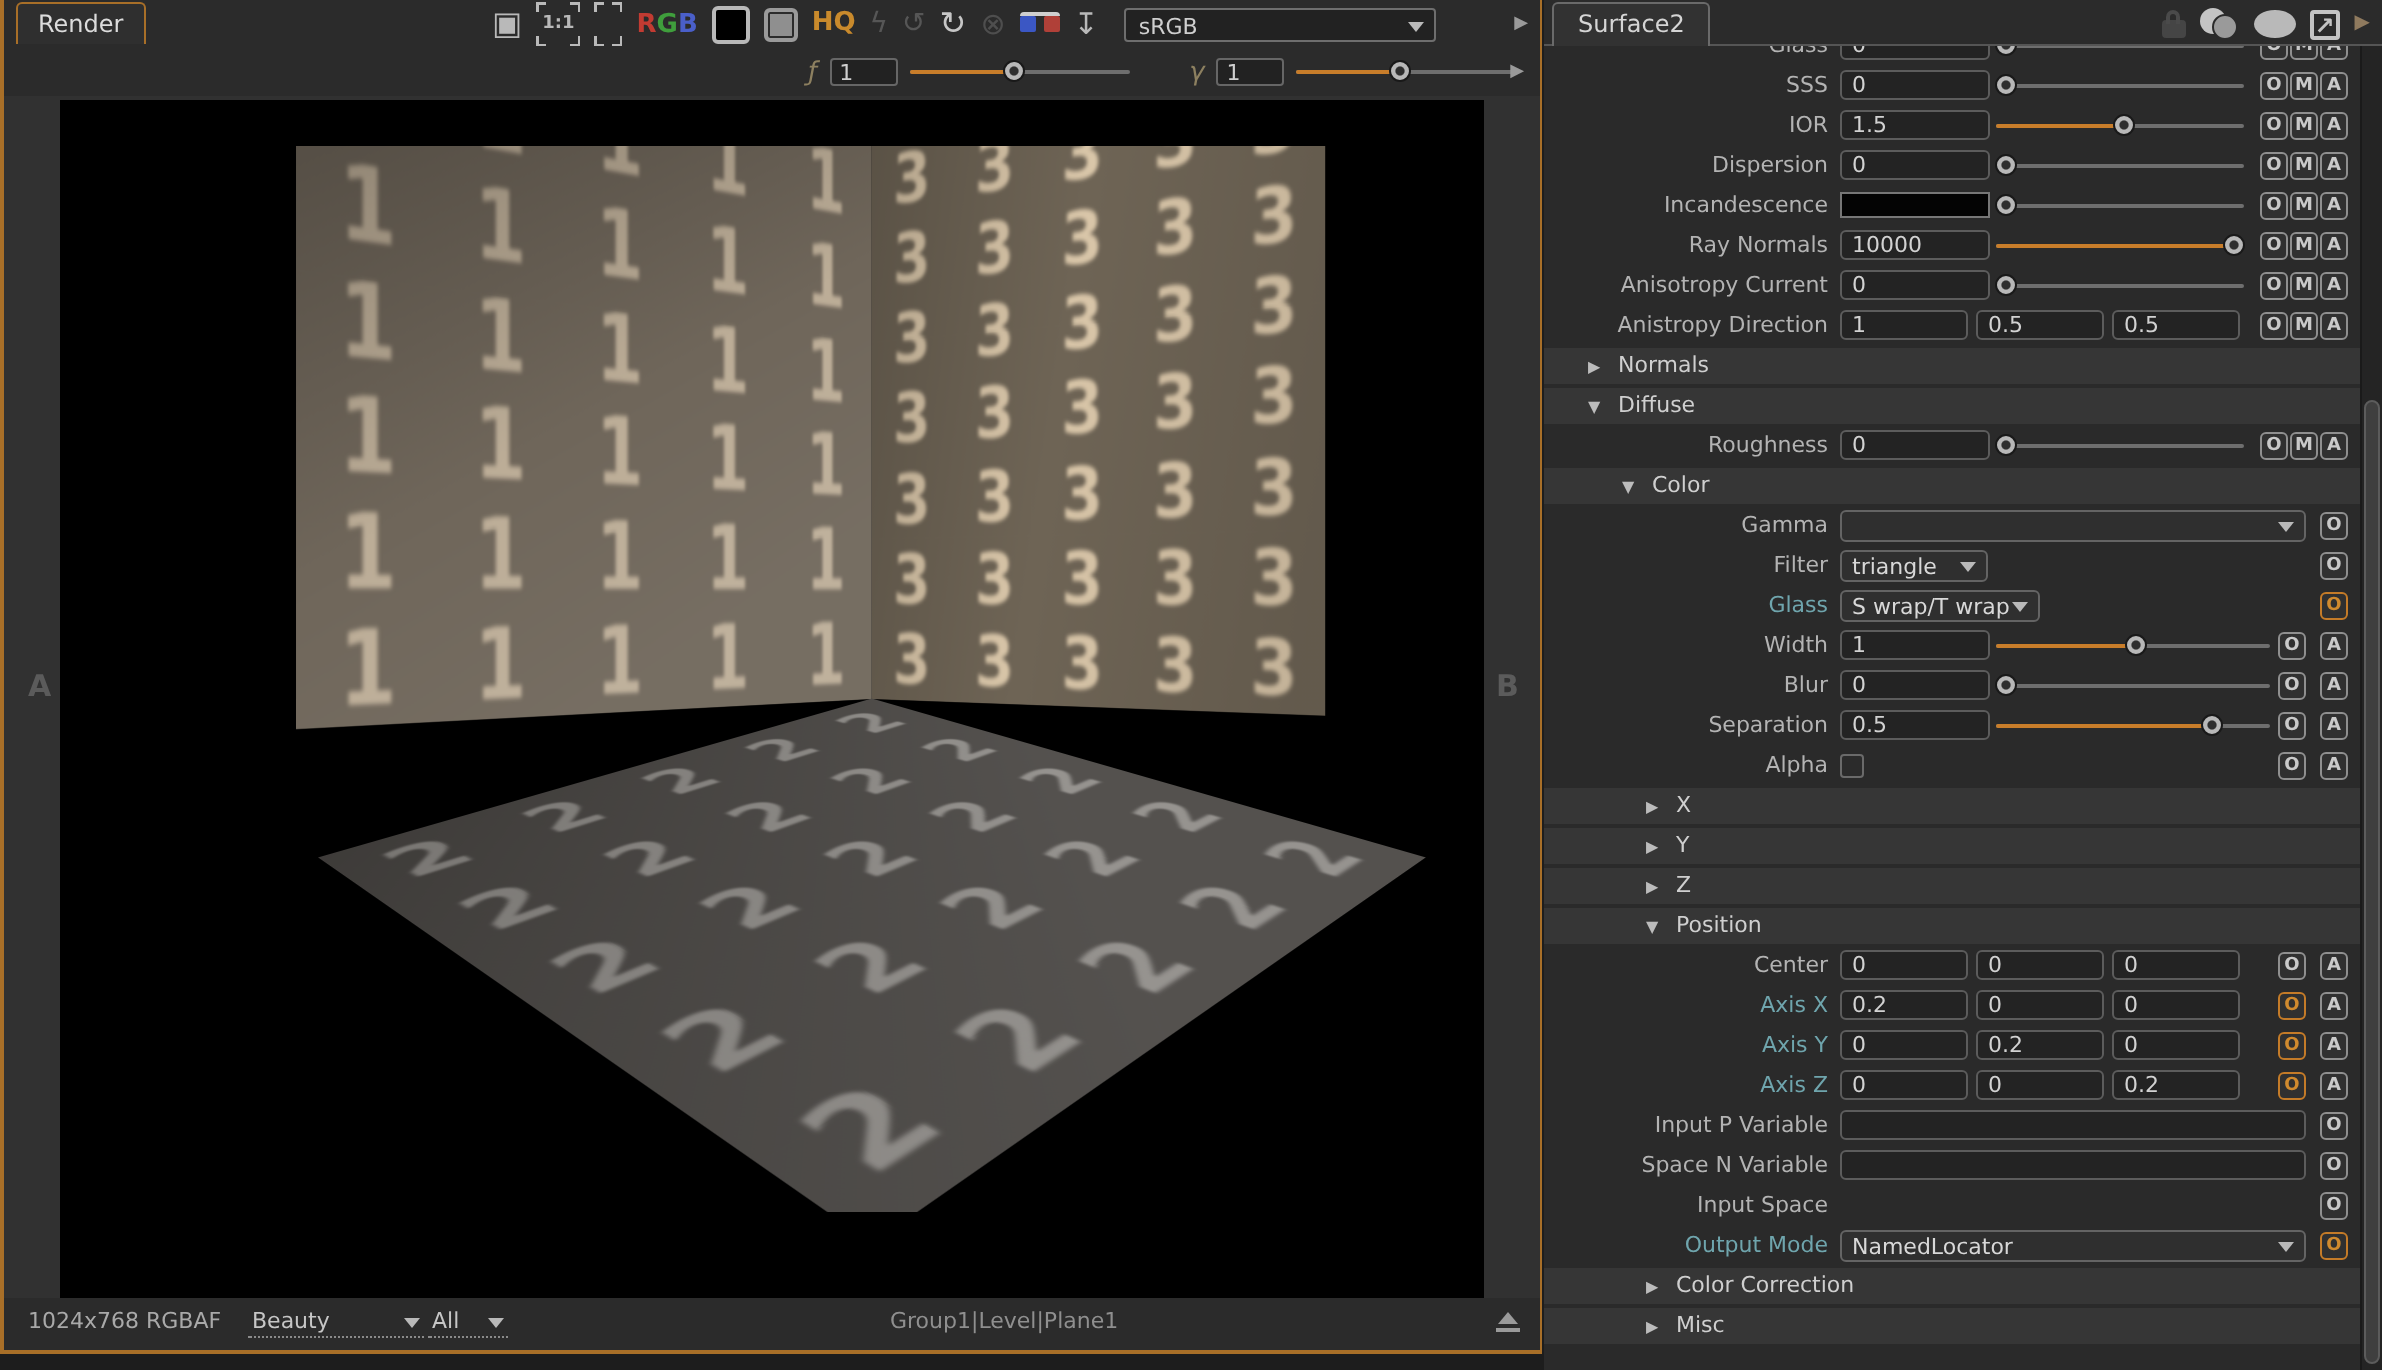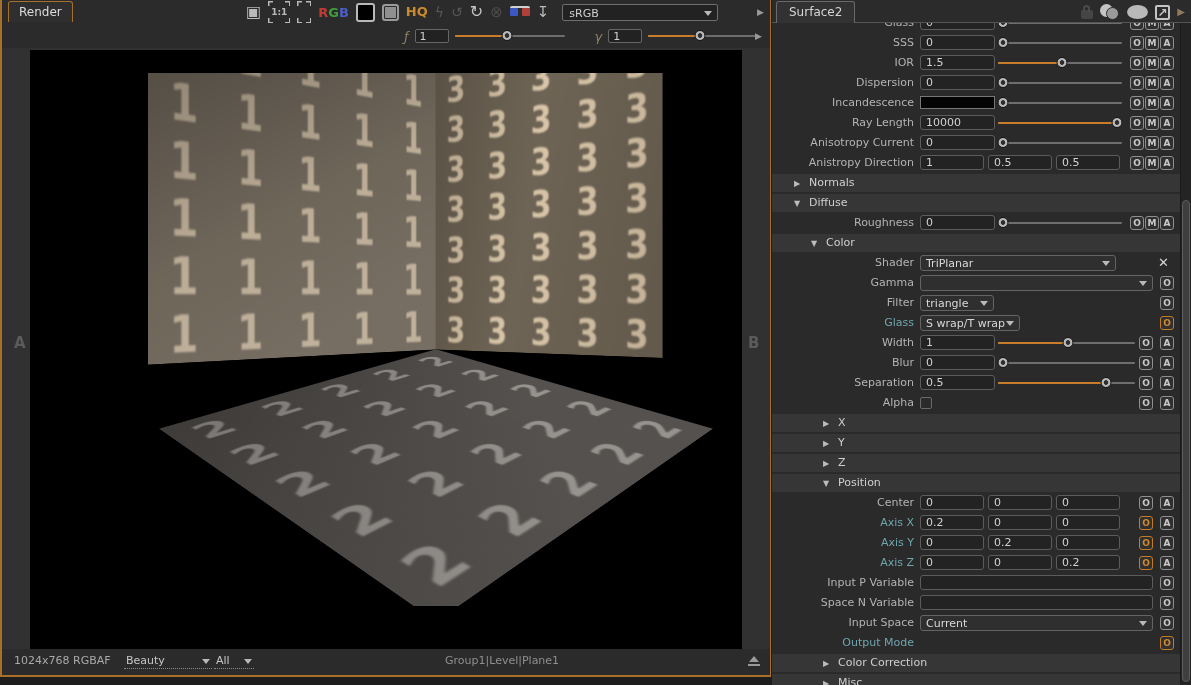--- a/index.html
+++ b/index.html
@@ -365,21 +365,21 @@
           <span class="rswatch"></span>
           <span class="slider rslider" style="left: 226px; width: 124px;">
             <i class="track"></i>
             <i class="handle" style="left: 4%;"></i>
           </span>
           <span class="rbtn" style="left: 358px;">O</span>
           <span class="rbtn" style="left: 373px;">M</span>
           <span class="rbtn" style="left: 388px;">A</span>
         </div>
         <div class="rrow">
-          <span class="rlabel">Ray Length</span>
+          <span class="rlabel">Ray Normals</span>
           <span class="rfield" style="left: 148px; width: 75px;">10000</span>
           <span class="slider rslider" style="left: 226px; width: 124px;">
             <i class="track"></i>
             <i class="fill" style="width: 96%;"></i>
             <i class="handle" style="left: 96%;"></i>
           </span>
           <span class="rbtn" style="left: 358px;">O</span>
           <span class="rbtn" style="left: 373px;">M</span>
           <span class="rbtn" style="left: 388px;">A</span>
         </div>
@@ -421,25 +421,20 @@
             <i class="handle" style="left: 4%;"></i>
           </span>
           <span class="rbtn" style="left: 358px;">O</span>
           <span class="rbtn" style="left: 373px;">M</span>
           <span class="rbtn" style="left: 388px;">A</span>
         </div>
         <div class="rrow">
           <div class="grp-stripe"></div>
           <span class="grp-arrow" style="left: 39px;">▼</span>
           <span class="grp-label" style="left: 54px;">Color</span>
-        </div>
-        <div class="rrow">
-          <span class="rlabel">Shader</span>
-          <span class="rdd" style="left: 148px; width: 196px;"><span>TriPlanar</span><i class="dd-arrow"></i></span>
-          <span class="rx" style="left: 386px;">✕</span>
         </div>
         <div class="rrow">
           <span class="rlabel">Gamma</span>
           <span class="rdd" style="left: 148px; width: 233px;"><span></span><i class="dd-arrow"></i></span>
           <span class="rbtn" style="left: 388px;">O</span>
         </div>
         <div class="rrow">
           <span class="rlabel">Filter</span>
           <span class="rdd" style="left: 148px; width: 74px;"><span>triangle</span><i class="dd-arrow"></i></span>
           <span class="rbtn" style="left: 388px;">O</span>
@@ -544,25 +539,25 @@
           <span class="rfield" style="left: 148px; width: 233px;"></span>
           <span class="rbtn" style="left: 388px;">O</span>
         </div>
         <div class="rrow">
           <span class="rlabel">Space N Variable</span>
           <span class="rfield" style="left: 148px; width: 233px;"></span>
           <span class="rbtn" style="left: 388px;">O</span>
         </div>
         <div class="rrow">
           <span class="rlabel">Input Space</span>
-          <span class="rdd" style="left: 148px; width: 233px;"><span>Current</span><i class="dd-arrow"></i></span>
           <span class="rbtn" style="left: 388px;">O</span>
         </div>
         <div class="rrow">
           <span class="rlabel teal">Output Mode</span>
+          <span class="rdd" style="left: 148px; width: 233px;"><span>NamedLocator</span><i class="dd-arrow"></i></span>
           <span class="rbtn orange" style="left: 388px;">O</span>
         </div>
         <div class="rrow">
           <div class="grp-stripe"></div>
           <span class="grp-arrow" style="left: 51px;">▶</span>
           <span class="grp-label" style="left: 66px;">Color Correction</span>
         </div>
         <div class="rrow">
           <div class="grp-stripe"></div>
           <span class="grp-arrow" style="left: 51px;">▶</span>

